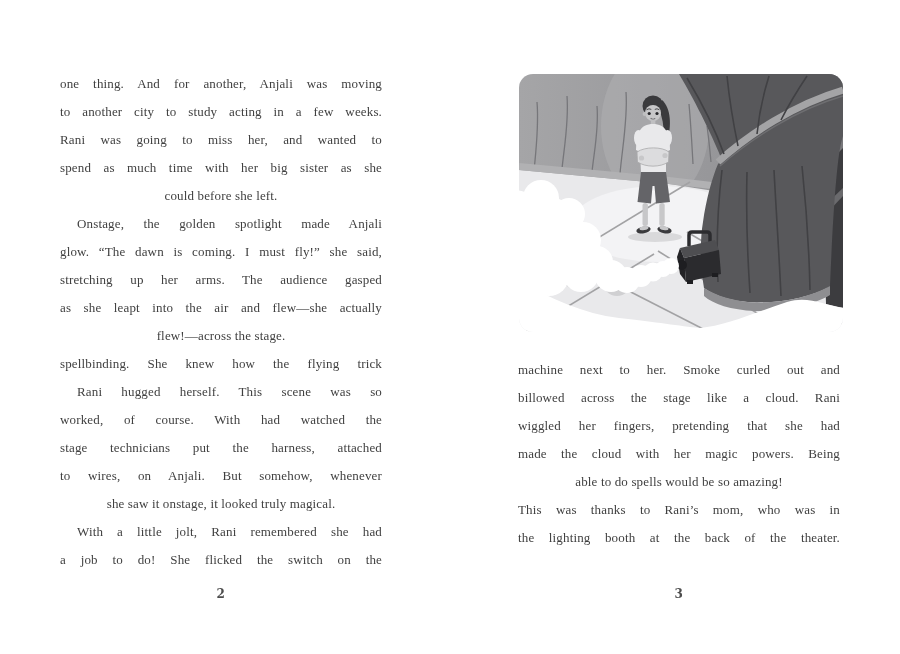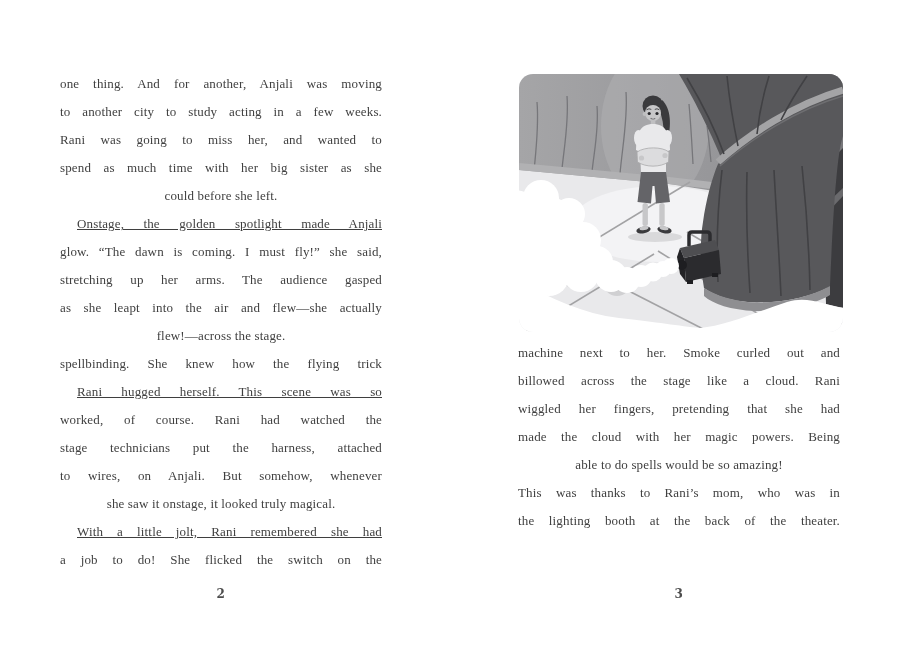--- a/index.html
+++ b/index.html
@@ -1,25 +1,25 @@
 <!DOCTYPE html>
 <html><head>
 <meta charset="utf-8">
 <style>
   html,body{margin:0;padding:0;background:#ffffff;}
   .spread{position:relative;width:900px;height:654px;background:#ffffff;overflow:hidden;
           font-family:"Liberation Serif",serif;}
   .textcol{position:absolute;width:322px;color:#3f3f3f;font-size:13px;line-height:28px;
            letter-spacing:0.15px;}
   #left-text{left:60px;top:70px;}
-  #right-text{left:518px;top:339px;}
+  #right-text{left:518px;top:356px;}
   .tline{height:28px;overflow:hidden;text-align:center;}
   .tline.j{text-align:justify;}
   .tline.j::after{content:"";display:inline-block;width:100%;height:0;}
-  .tline.in{text-indent:17px;text-decoration:underline;}
+  .tline.in{text-indent:17px;}
   .pagenum{position:absolute;width:322px;text-align:center;font-family:"DejaVu Serif",serif;
            font-weight:bold;font-size:12px;color:#4d4d4d;letter-spacing:0.5px;}
   #num-left{left:60px;top:587px;}
   #num-right{left:518px;top:587px;}
   .illustration{position:absolute;left:519px;top:74px;width:324px;height:258px;}
   .illustration svg{display:block;}
 </style>
 </head>
 <body>
 
@@ -32,21 +32,21 @@
       <div class="tline j">Rani was going to miss her, and wanted to</div>
       <div class="tline j">spend as much time with her big sister as she</div>
       <div class="tline">could before she left.</div>
       <div class="tline j in">Onstage, the golden spotlight made Anjali</div>
       <div class="tline j">glow. “The dawn is coming. I must fly!” she said,</div>
       <div class="tline j">stretching up her arms. The audience gasped</div>
       <div class="tline j">as she leapt into the air and flew—she actually</div>
       <div class="tline">flew!—across the stage.</div>
       <div class="tline j">spellbinding. She knew how the flying trick</div>
       <div class="tline j in">Rani hugged herself. This scene was so</div>
-      <div class="tline j">worked, of course. Rani had watched the</div>
+      <div class="tline j">worked, of course. With had watched the</div>
       <div class="tline j">stage technicians put the harness, attached</div>
       <div class="tline j">to wires, on Anjali. But somehow, whenever</div>
       <div class="tline">she saw it onstage, it looked truly magical.</div>
       <div class="tline j in">With a little jolt, Rani remembered she had</div>
       <div class="tline j">a job to do! She flicked the switch on the</div>
     </div>
     <div class="pagenum" id="num-left">2</div>
   </section>
 
   <section>

